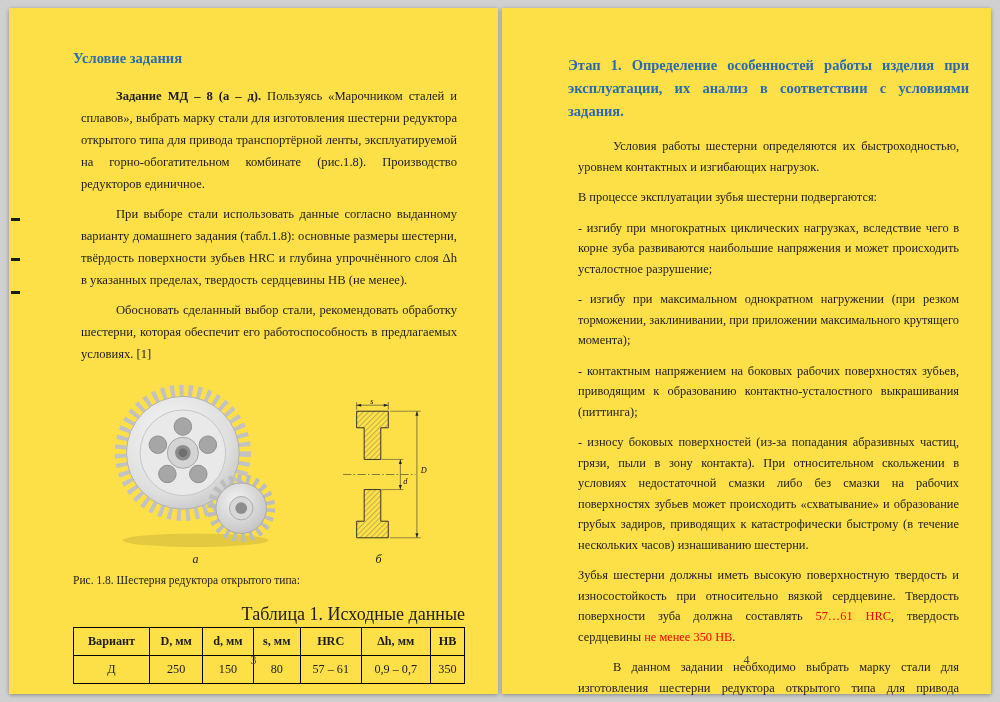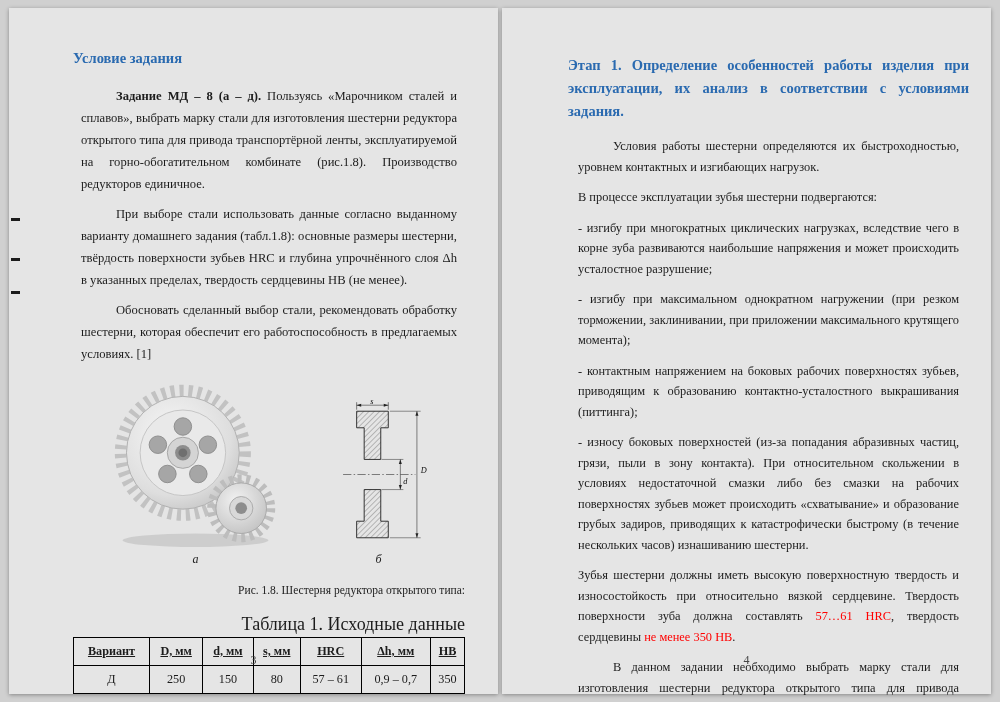--- a/index.html
+++ b/index.html
@@ -6,21 +6,21 @@
   body {
     width:1000px; height:702px;
     background:#d0d0d0;
     font-family:"Liberation Serif", serif;
     position:relative; overflow:hidden;
     color:#1c1c1c;
   }
   .page {
     position:absolute; top:8px;
     width:489px; height:686px;
-    background:#e5e5e5;
+    background:#fde047;
     box-shadow:0 1px 4px rgba(0,0,0,0.35);
   }
   #page-3 { left:9px; }
   #page-4 { left:502px; }
 
   .edit-mark { position:absolute; left:2px; width:9px; height:3px; background:#1a1a1a; }
 
   .l-content { padding:42px 33px 0 64px; }
   .r-content { padding:46px 22px 0 66px; }
 
@@ -36,29 +36,29 @@
   .para { font-size:12.6px; line-height:22px; text-align:justify; margin:8px; }
   .rpara { font-size:12.4px; line-height:20.5px; text-align:justify; margin:10px; }
   .indent { text-indent:35px; }
   .bold { font-weight:bold; }
   .red { color:#ff0000; }
 
   .figure-row { display:flex; justify-content:center; align-items:flex-end; gap:34px; margin-top:10px; }
   .fig-col { display:flex; flex-direction:column; align-items:center; }
   .fig-label { font-style:italic; font-size:12px; margin-top:2px; line-height:14px; }
 
-  .caption { text-align:right; font-size:11.5px; line-height:17px; margin-top:16px; }
+  .caption { text-align:left; font-size:11.5px; line-height:17px; margin-top:6px; }
 
   .tbl-title { text-align:right; font-size:18px; margin:15px 0 2px 0; }
 
   table.data { width:100%; border-collapse:collapse; font-size:12.2px; }
   table.data th, table.data td {
     border:1px solid #000; text-align:center; padding:6px 2px;
   }
-  table.data th { font-weight:bold;text-decoration:underline; }
+  table.data th { font-weight:bold; }
 
   .page-num {
     position:absolute; bottom:26px; left:0; width:100%;
     text-align:center; font-size:12px; color:#444;
   }
 
   .dim-text { font-style:italic; font-size:11px; fill:#111; font-family:"Liberation Serif", serif; }
 </style>
 </head>
 <body>

